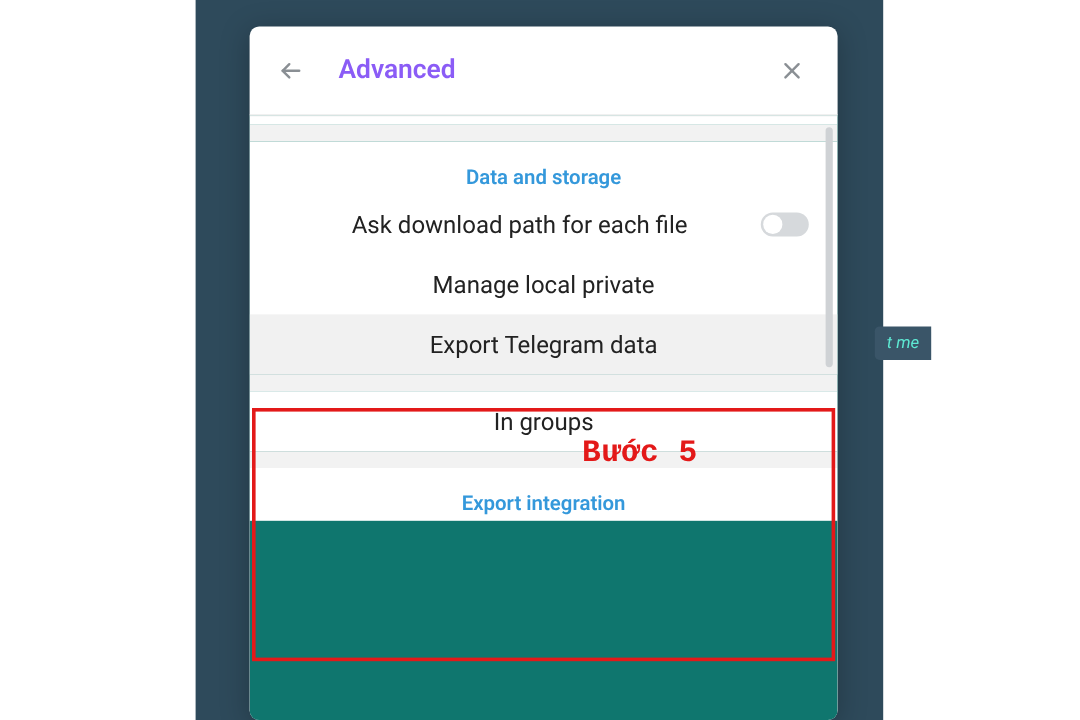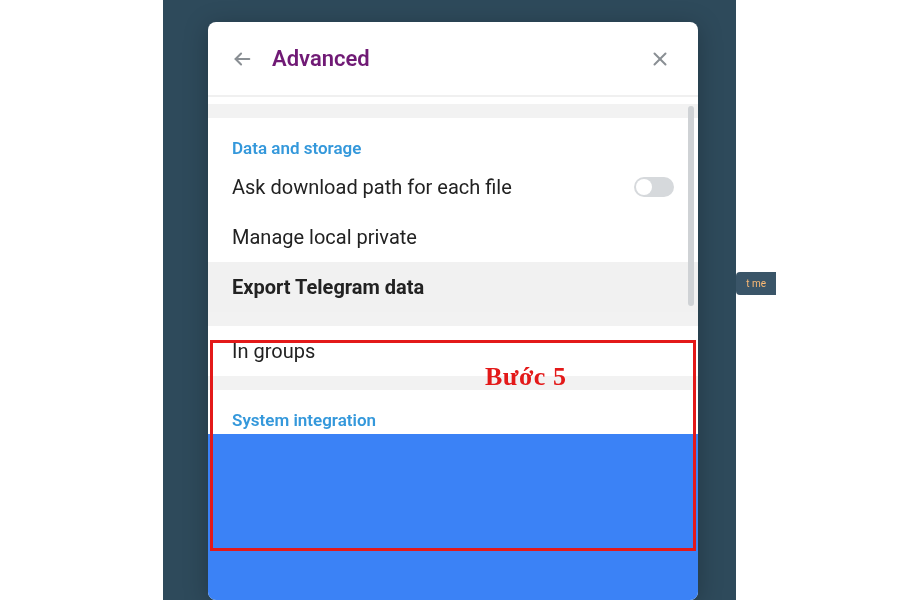--- a/index.html
+++ b/index.html
@@ -17,25 +17,26 @@
     top: 0;
     width: 573px;
     height: 600px;
     background: #2e4a5b;
   }
   .bg-tag {
     position: absolute;
     right: -40px;
     top: 272px;
     background: #3a5568;
-    color: #fdba74;
-    font-size: 10px;
+    color: #5eead4;
+    font-size: 14px;
     padding: 6px 10px;
     border-radius: 4px 0 0 4px;
     white-space: nowrap;
+    font-style: italic;
   }
   .modal {
     position: absolute;
     left: 208px;
     top: 22px;
     width: 490px;
     background: #fff;
     border-radius: 8px;
     box-shadow: 0 4px 24px rgba(0,0,0,0.25);
     overflow: hidden;
@@ -53,37 +54,38 @@
     display: flex;
     align-items: center;
     justify-content: center;
     cursor: pointer;
     color: #8a8f94;
   }
   .back-btn svg { width: 22px; height: 22px; }
   .modal-title {
     font-size: 22px;
     font-weight: 600;
-    color: #701a75;
-    margin-left: 10px;
+    color: #8b5cf6;
+    margin-left: 20px;
     flex: 1;
   }
   .close-btn {
     width: 40px;
     height: 40px;
     display: flex;
     align-items: center;
     justify-content: center;
     cursor: pointer;
     color: #8a8f94;
   }
   .close-btn svg { width: 22px; height: 22px; }
   .modal-body {
-    background: #3b82f6;
-    position: relative;
+    background: #0f766e;
+    position: relative;
+    text-align: center;
   }
   .scroll-area {
     height: 504px;
     overflow: hidden;
     position: relative;
   }
   .gap {
     height: 14px;
     background: #f2f2f2;
   }
@@ -104,21 +106,21 @@
   }
   .row {
     display: flex;
     align-items: center;
     padding: 13px 24px;
     font-size: 20px;
     color: #222;
     cursor: pointer;
     position: relative;
   }
-  .row.hovered { background: #f1f1f1; font-weight: bold; }
+  .row.hovered { background: #f1f1f1; }
   .row-label { flex: 1; }
   .toggle {
     width: 40px;
     height: 20px;
     border-radius: 10px;
     background: #d6d9dc;
     position: relative;
     flex-shrink: 0;
   }
   .toggle::after {
@@ -140,21 +142,21 @@
     background: #cfd2d5;
     border-radius: 3px;
   }
   .annotation-box {
     position: absolute;
     border: 3px solid #e31919;
     pointer-events: none;
   }
   .annotation-label {
     position: absolute;
-    font-family: Liberation Serif, serif;
+    font-family: Liberation Mono, monospace;
     font-size: 26px;
     font-weight: 700;
     color: #e31919;
     pointer-events: none;
     letter-spacing: 0.5px;
     text-align: center;
   }
 </style>
 </head>
 <body>
@@ -208,21 +210,21 @@
 
       <div class="row">
         <span class="row-label">In groups</span>
       </div>
 
     </div>
 
     <div class="gap"></div>
 
     <div class="section">
-      <div class="section-title">System integration</div>
+      <div class="section-title">Export integration</div>
     </div>
 
     <div class="scrollbar-thumb"></div>
   </div>
 </div>
 
 <div class="annotation-box" style="left:210px; top:340px; width:486px; height:211px;"></div>
 <div class="annotation-label" style="left:485px; top:362px;">Bước 5</div>
 
 </body></html>

